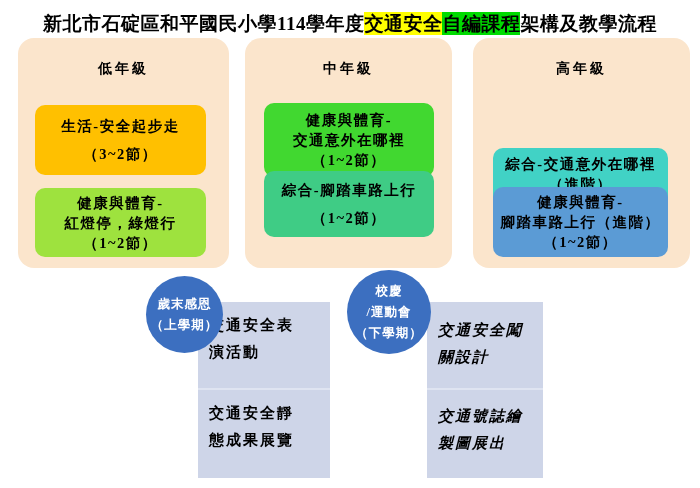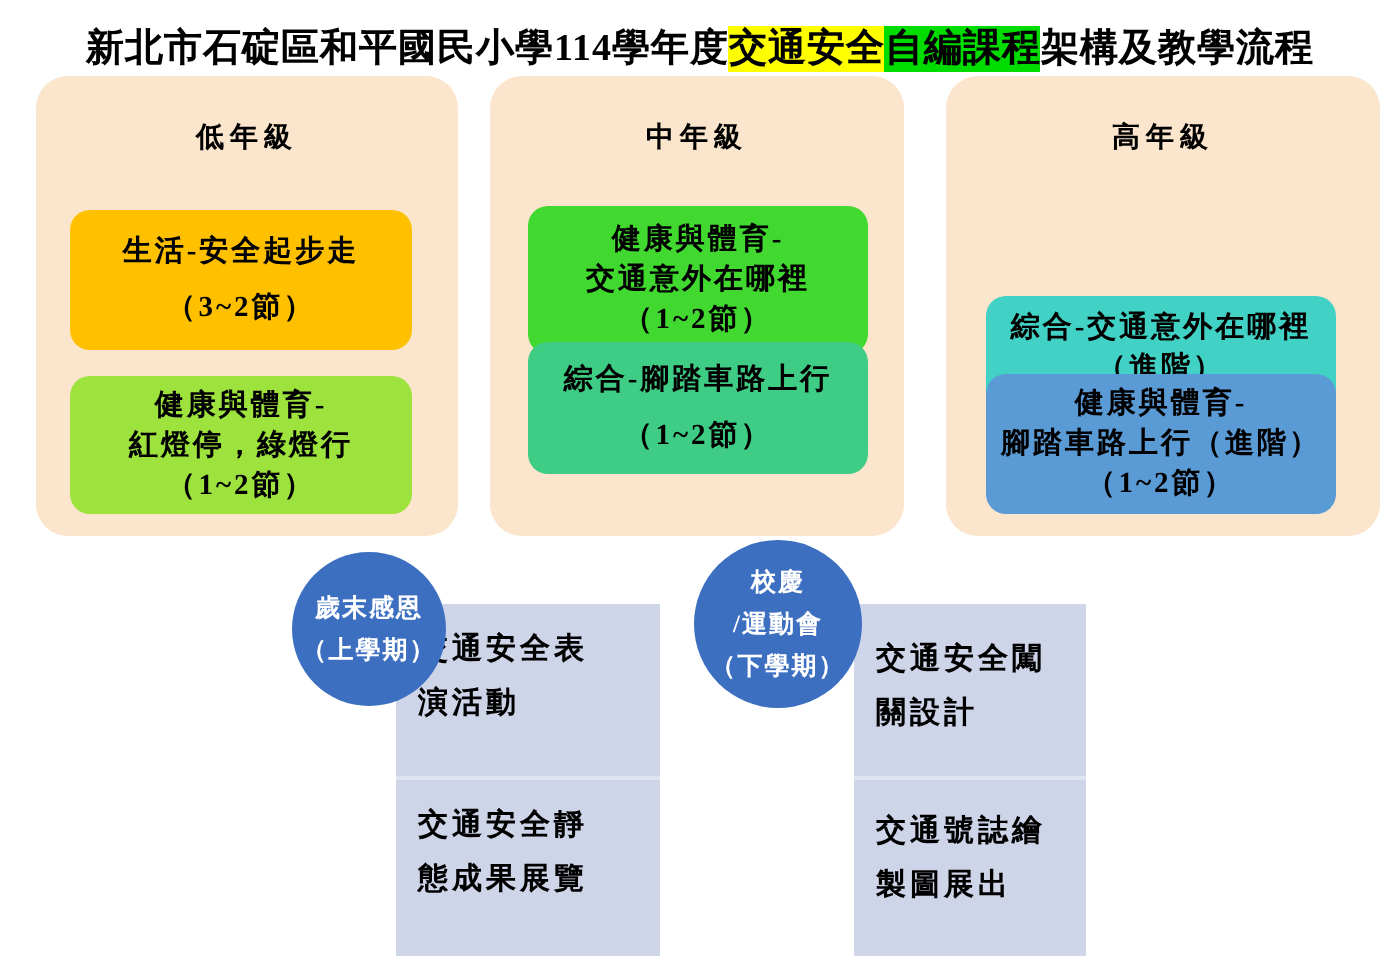--- a/index.html
+++ b/index.html
@@ -107,21 +107,21 @@
   </section>
 
   <div class="event-box boxA" style="background: rgb(206, 213, 232);">
     <div class="event-item i1">交通安全表
 演活動</div>
     <div class="event-divider"></div>
     <div class="event-item i2">交通安全靜
 態成果展覽</div>
   </div>
 
-  <div class="event-box boxB" style="background: rgb(206, 213, 232);">
+  <div class="event-box boxB" style="background: rgb(206, 213, 232); font-style: italic;">
     <div class="event-item i1">交通安全闖
 關設計</div>
     <div class="event-divider"></div>
     <div class="event-item i2">交通號誌繪
 製圖展出</div>
   </div>
 
   <div class="circle c1" style="background: rgb(60, 111, 192);">歲末感恩
 （上學期）</div>
   <div class="circle c2" style="background: rgb(60, 111, 192);">校慶

